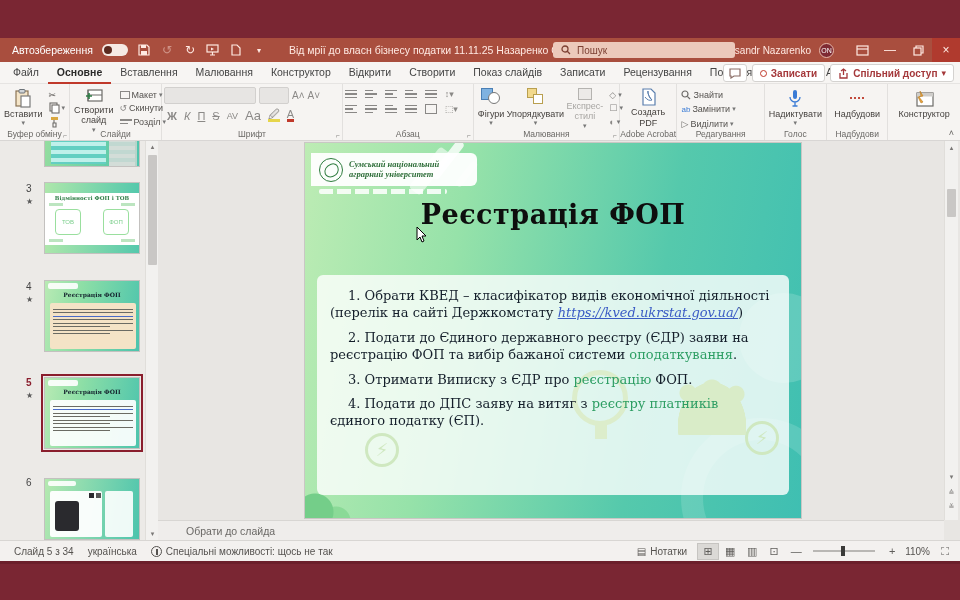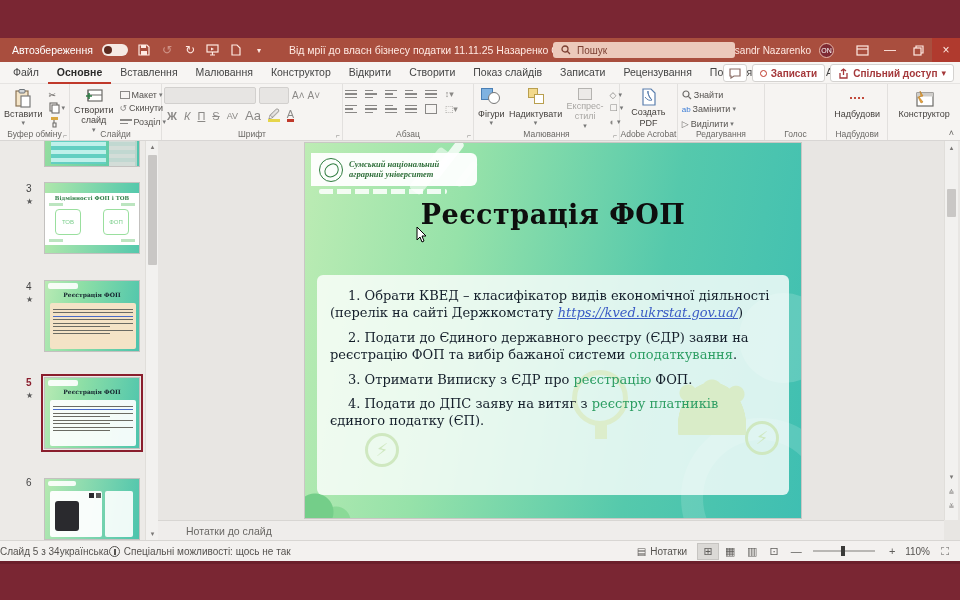--- a/index.html
+++ b/index.html
@@ -109,21 +109,21 @@
 
   
   #vscroll{left:944px;top:141px;width:14px;height:379px;background:#f2f1ef;border-left:1px solid #e0deda}
 
   
   #notesbar{left:158px;top:520px;width:786px;height:20px;background:#efede b;background:#efedeb;border-top:1px solid #d8d6d3;display:flex;align-items:center}
   #notesbar span{font-size:10.5px;color:#6a6865;margin-left:28px}
 
   
   #statusbar{left:0;top:540px;width:960px;height:21px;background:#f3f1ef;border-top:1px solid #d8d6d3;display:flex;align-items:center;font-size:10px;color:#55524f}
-  .st-item{white-space:nowrap;display:flex;align-items:center;gap:4px}
+  .st-item{margin-left:14px;white-space:nowrap;display:flex;align-items:center;gap:4px}
   .st-right{position:absolute;right:4px;display:flex;align-items:center;gap:0}
   .viewbtn{width:22px;height:17px;display:flex;align-items:center;justify-content:center;font-size:11px;color:#5f5d5a}
   .viewbtn.sel{background:#dbd9d6;border:1px solid #c6c4c1}
   .zoomtrack{width:62px;height:2px;background:#b9b7b4;position:relative;margin:0 6px}
   .zoomthumb{position:absolute;left:28px;top:-4px;width:4px;height:10px;background:#3a3a38}
   .acc-ic{width:11px;height:11px;border:1.2px solid #55524f;border-radius:50%;position:relative;flex:none}
   .acc-ic::after{content:"";position:absolute;left:4.2px;top:2px;width:1.6px;height:6px;background:#55524f}
 </style>
 </head>
 <body>
@@ -381,21 +381,21 @@
           <span class="ci"></span>
         </span>
       <span>Фігури</span>
         <span class="chv">▾</span>
     </div>
     <div class="bigbtn" style="width:54px">
       <span class="bico arrico">
           <span class="a" style="left:2px;top:0"></span>
           <span class="a" style="left:8px;top:6px;background:#fff"></span>
         </span>
-      <span>Надиктувати</span>
+      <span>Упорядкувати</span>
         <span class="chv">▾</span>
     </div>
     <div class="bigbtn" style="color:#a8a6a3">
       <span class="bico">
           <span class="ic-sq" style="border-color:#b5b3b0;width:14px;height:12px;background:#eceae8"></span>
         </span>
       <span>Експрес-стилі</span>
         <span class="chv">▾</span>
     </div>
     <div class="minicol">
@@ -446,20 +446,30 @@
       <span class="mini">
           <span style="font-size:9px;color:#6d6b68">▷</span>
           <span>Виділити</span>
           <span class="chv">▾</span>
         </span>
     </div>
     <span class="grp-label">Редагування</span>
   </div>
 
   <div class="grp" style="width:62px;justify-content:center">
+    <div class="bigbtn">
+      <span class="bico">
+          <svg width="12" height="18" viewBox="0 0 12 18">
+            <rect x="4" y="1" width="4" height="9" rx="2" fill="#3a7bd5"></rect>
+            <path d="M1 8a5 5 0 0 0 10 0M6 13v4M3.5 17h5" fill="none" stroke="#3a7bd5" stroke-width="1.3"></path>
+          </svg>
+        </span>
+      <span>Надиктувати</span>
+        <span class="chv">▾</span>
+    </div>
     <span class="grp-label">Голос</span>
   </div>
 
   <div class="grp" style="width:62px;justify-content:center">
     <div class="bigbtn">
       <span class="bico grid2x2">
           <i></i>
           <i></i>
           <i></i>
           <i></i>
@@ -599,21 +609,21 @@
 
 <div id="vscroll" class="abs">
   <span class="scr-btn" style="top:1px">▴</span>
   <span class="scr-thumb" style="top:48px;height:28px"></span>
   <span class="scr-btn" style="top:330px">▾</span>
   <span class="scr-btn" style="top:346px">≙</span>
   <span class="scr-btn" style="top:360px">≚</span>
 </div>
 
 <div id="notesbar" class="abs">
-  <span>Нотатки до слайд</span>
+  <span>Обрати до слайда</span>
 </div>
 
 <div id="statusbar" class="abs">
   <span class="st-item">Слайд 5 з 34</span>
   <span class="st-item">українська</span>
   <span class="st-item">
       <span class="acc-ic"></span>
       <span>Спеціальні можливості: щось не так</span>
     </span>
   <div class="st-right">

